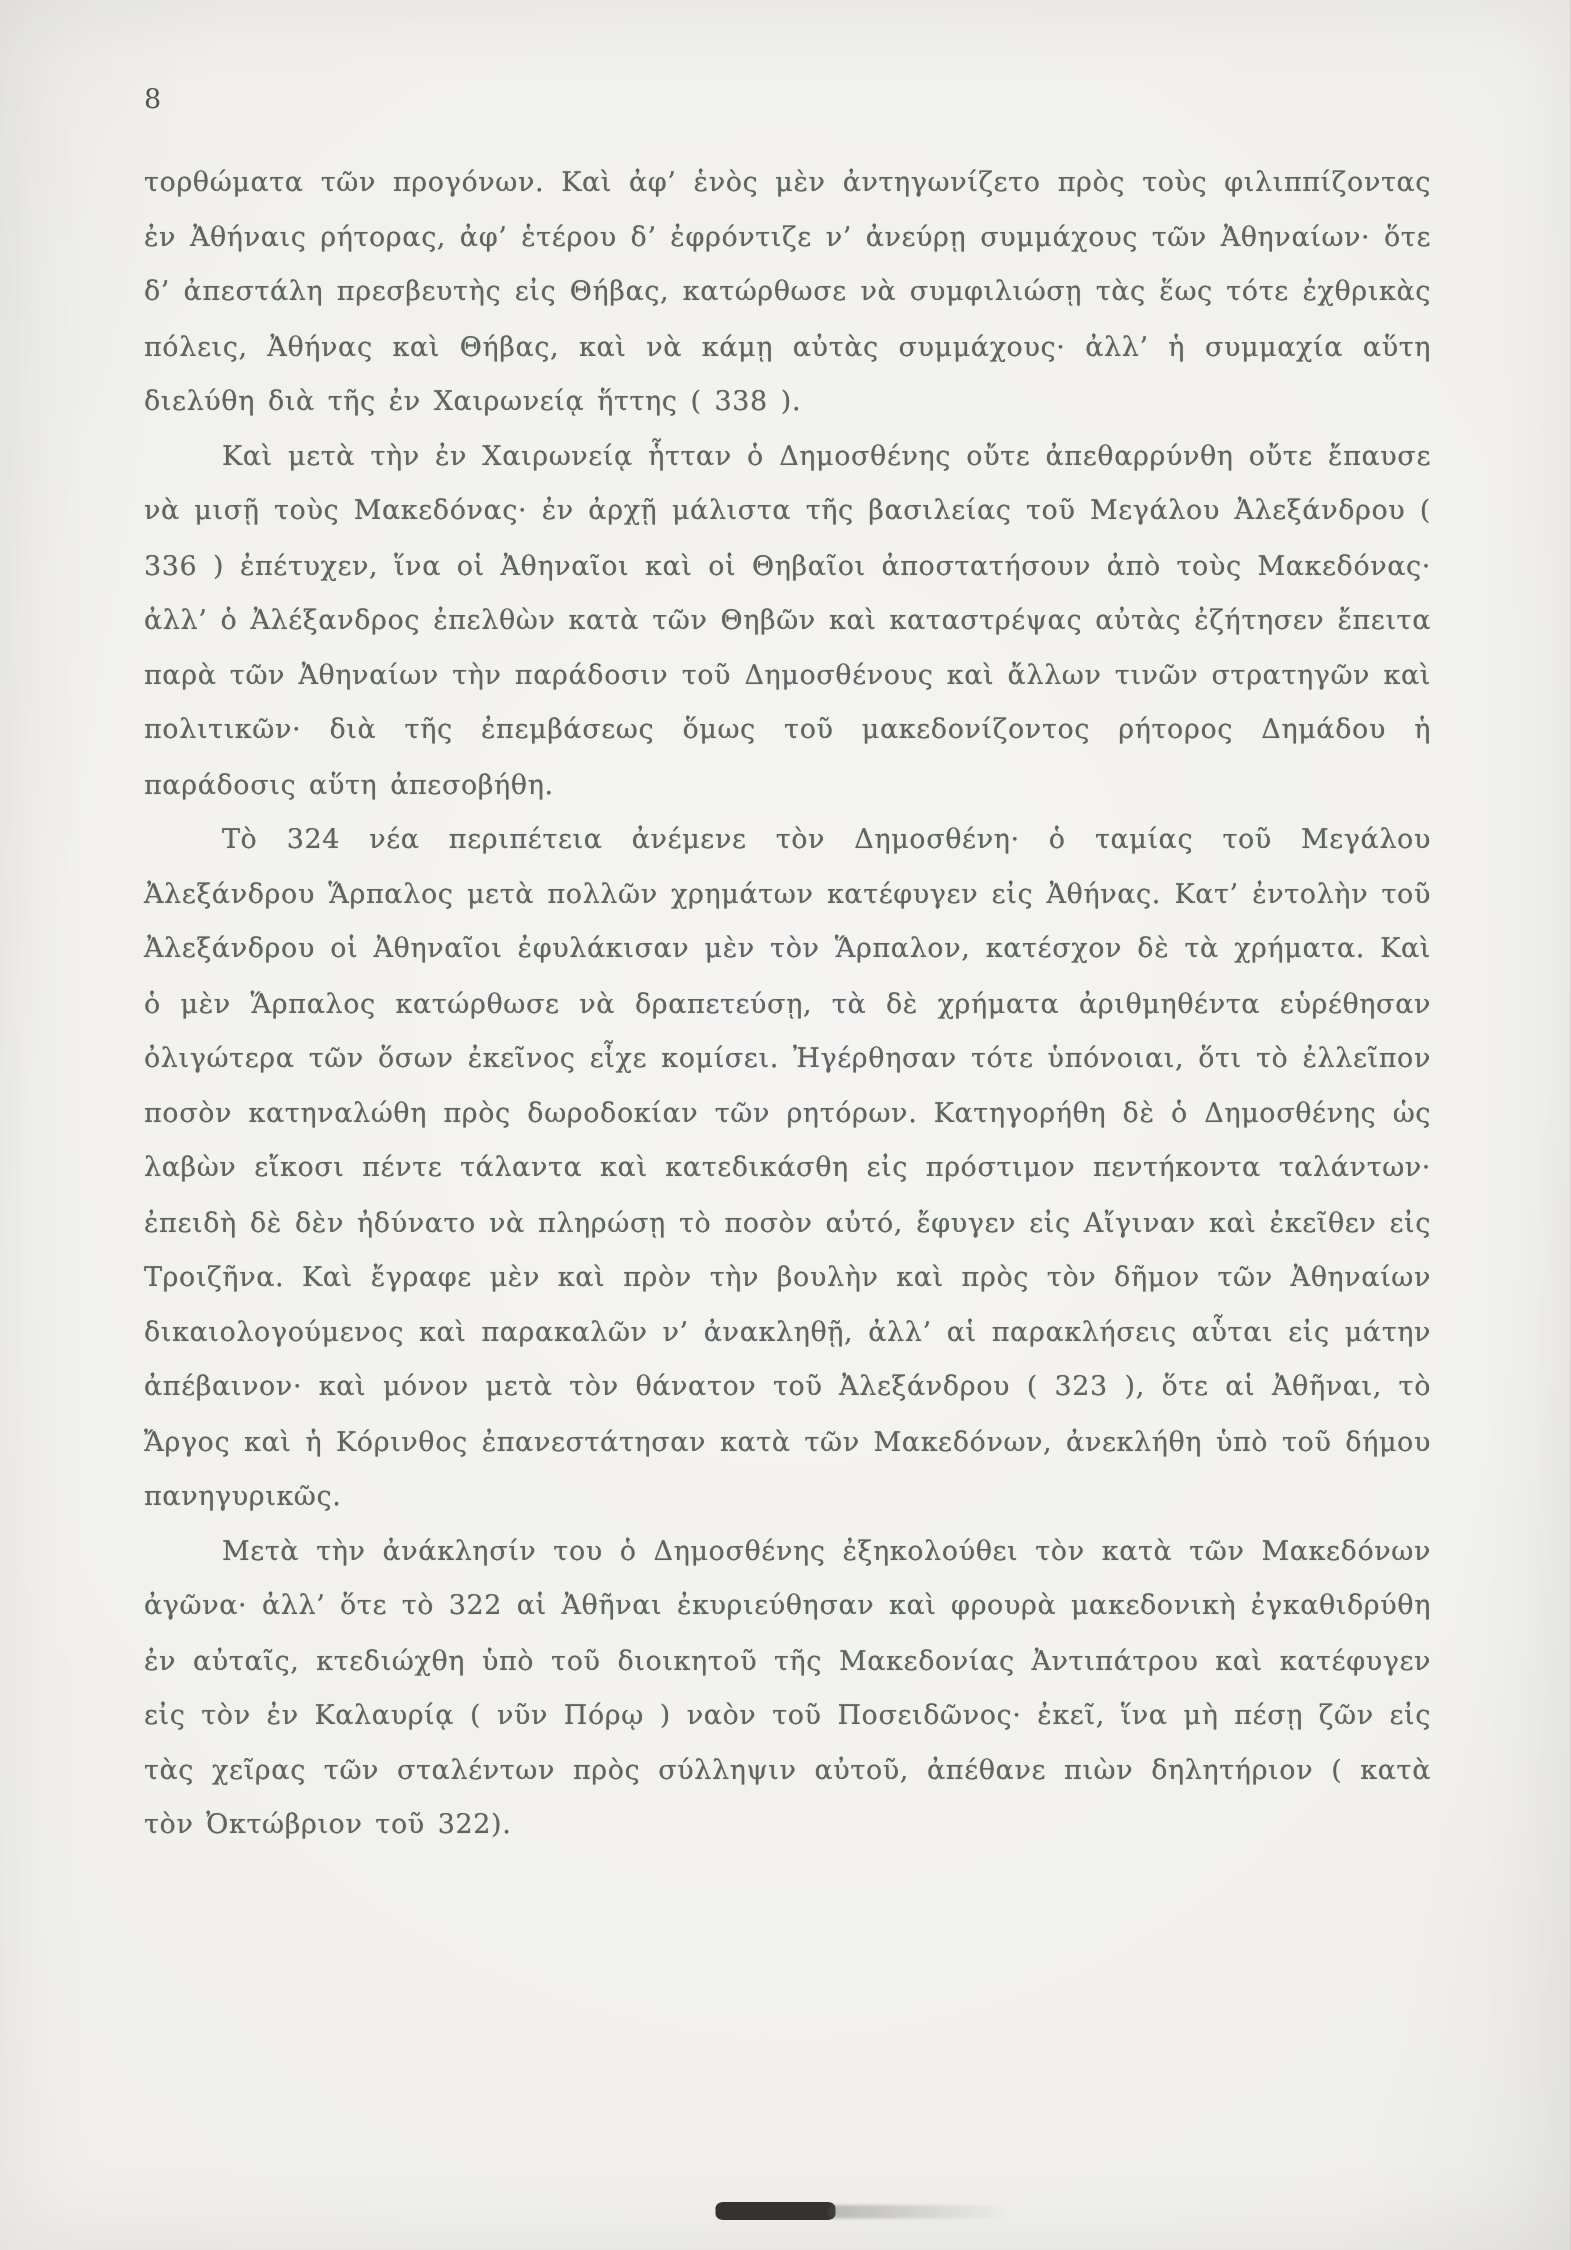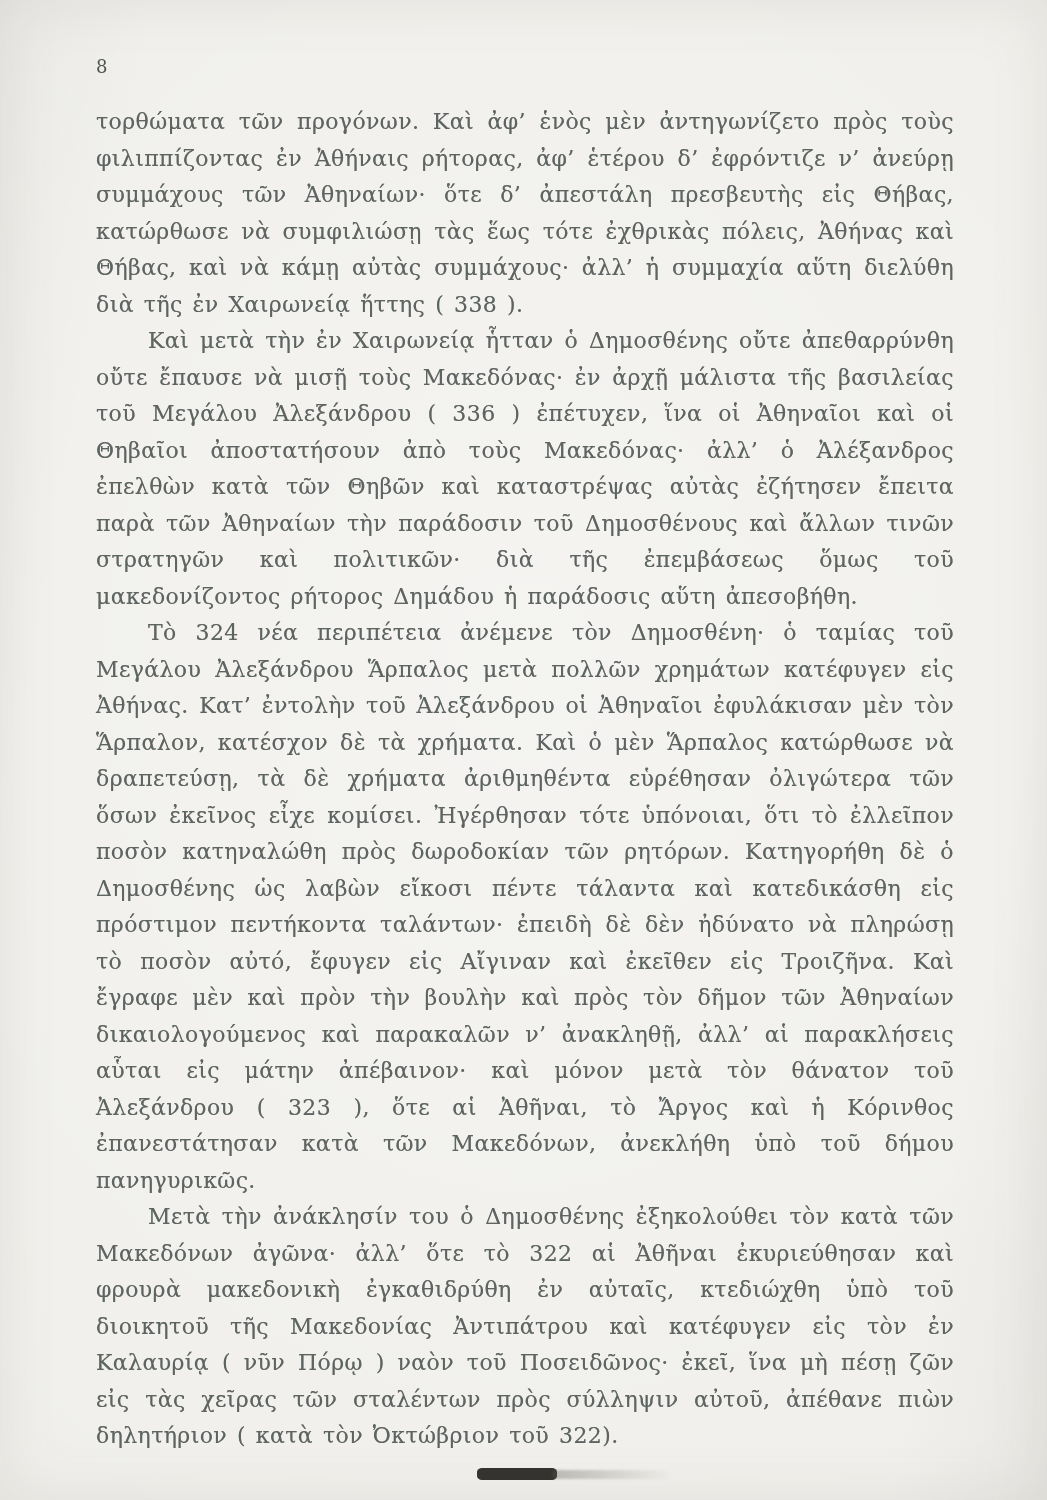--- a/index.html
+++ b/index.html
@@ -30,21 +30,21 @@
     color: #4e5553;
     letter-spacing: 1px;
   }
 
   .text-block {
     position: absolute;
     left: 96px;
     top: 104px;
     width: 858px;
     color: #5d6462;
-    font-size: 22px;
+    font-size: 18px;
     line-height: 36.5px;
     text-align: justify;
     letter-spacing: 0.4px;
     word-spacing: 2.5px;
     text-rendering: optimizeLegibility;
   }
 
   .text-block p {
     margin: 0;
     text-indent: 52px;

